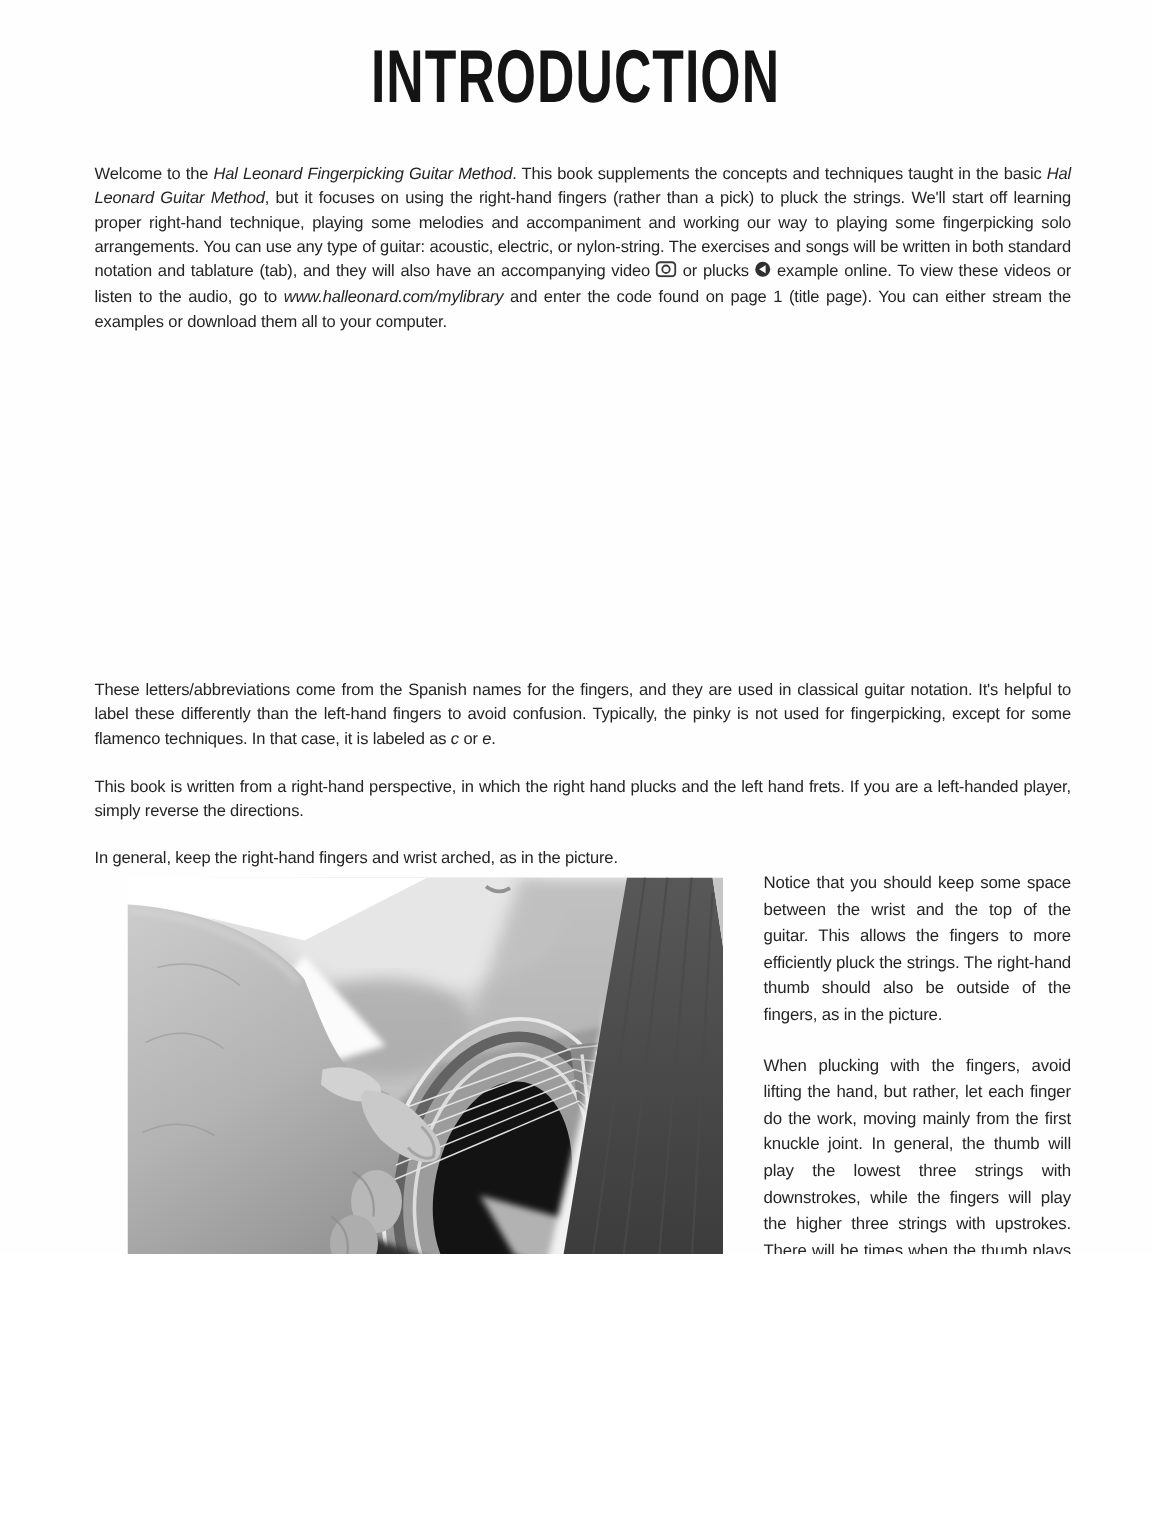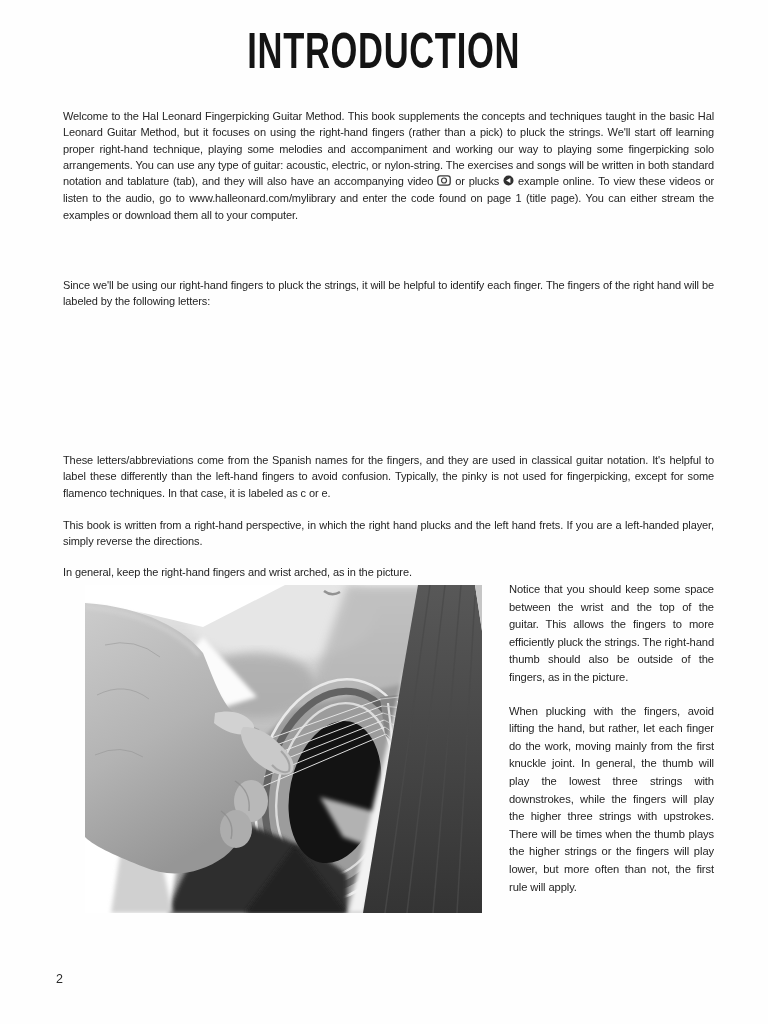--- a/index.html
+++ b/index.html
@@ -1,36 +1,36 @@
 <!DOCTYPE html>
 <html><head>
 <meta charset="utf-8">
 <style>
   html,body { margin:0; padding:0; background:#ffffff; }
   .page {
-    position:relative; width:768px; height:1024px; background:#fefefe;
+    position:relative; width:768px; height:836px; background:#fefefe;
     font-family:"Liberation Sans", sans-serif; color:#242424; overflow:hidden;
   }
   .title-wrap { position:absolute; top:26px; left:0; right:0; text-align:center; }
   .title-wrap .big {
     display:inline-block; font-weight:bold; font-size:50px; line-height:50px;
     letter-spacing:1px; color:#141414; transform:scaleX(0.69); transform-origin:center;
     white-space:nowrap;
   }
   .h2-wrap { position:absolute; left:63px; top:228px; }
   .h2-wrap .big {
     display:inline-block; font-weight:bold; font-size:30px; line-height:32px;
     letter-spacing:0.5px; color:#141414; transform:scaleX(0.68); transform-origin:left center;
     white-space:nowrap;
   }
   .bp {
     position:absolute; left:63px; width:651px;
     font-size:11px; line-height:16.3px; text-align:justify; letter-spacing:-0.1px;
   }
-  .it { }
+  .it { font-style:italic; }
   .fingers { position:absolute; left:63px; top:317px; font-size:11px; }
   .finger-row { margin-bottom:16px; line-height:16px; }
   .right-col { position:absolute; left:497px; top:581px; width:217px; }
   .rp { font-size:11.2px; line-height:17.6px; text-align:justify; letter-spacing:-0.1px; margin:0 0 16px 12px; }
   .photo { position:absolute; left:85px; top:585px; width:397px; height:328px; }
   .photo svg { display:block; }
   .pagenum { position:absolute; left:56px; top:972px; font-size:12.5px; color:#2a2a2a; }
   .inline-icon { display:inline-block; vertical-align:-1px; }
 </style>
 </head>
@@ -44,21 +44,20 @@
 
   <p class="bp" style="top:97px;"><span>Welcome to the </span><span class="it">Hal Leonard Fingerpicking Guitar Method</span><span>. This book supplements the concepts and techniques taught in the basic </span><span class="it">Hal Leonard Guitar Method</span><span>, but it focuses on using the right-hand fingers (rather than a pick) to pluck the strings. We'll start off learning proper right-hand technique, playing some melodies and accompaniment and working our way to playing some fingerpicking solo arrangements. You can use any type of guitar: acoustic, electric, or nylon-string. The exercises and songs will be written in both standard notation and tablature (tab), and they will also have an accompanying video </span><span class="inline-icon"><svg width="14" height="11" viewBox="0 0 14 11">
           <rect x="0.8" y="0.8" width="12.4" height="9.4" rx="2.4" fill="none" stroke="#3a3a3a" stroke-width="1.3"></rect>
           <circle cx="7" cy="5.5" r="2.5" fill="none" stroke="#3a3a3a" stroke-width="1.2"></circle>
         </svg></span><span> or plucks </span><span class="inline-icon"><svg width="11" height="11" viewBox="0 0 11 11">
           <circle cx="5.5" cy="5.5" r="5" fill="#303030"></circle>
           <polygon points="7.4,2.9 7.4,8.1 3.1,5.5" fill="#ffffff"></polygon>
         </svg></span><span> example online. To view these videos or listen to the audio, go to </span><span class="it">www.halleonard.com/mylibrary</span><span> and enter the code found on page 1 (title page). You can either stream the examples or download them all to your computer.</span></p>
 
 
-  <p class="bp" style="top:266px;">Since we'll be using our right-hand fingers to pluck the strings, it will be helpful to identify each finger. The fingers of the right hand will be labeled by the following letters:</p>
 
 
   <p class="bp" style="top:441px;"><span>These letters/abbreviations come from the Spanish names for the fingers, and they are used in classical guitar notation. It's helpful to label these differently than the left-hand fingers to avoid confusion. Typically, the pinky is not used for fingerpicking, except for some flamenco techniques. In that case, it is labeled as </span><span class="it">c</span><span> or </span><span class="it">e</span><span>.</span></p>
 
   <p class="bp" style="top:506px;">This book is written from a right-hand perspective, in which the right hand plucks and the left hand frets. If you are a left-handed player, simply reverse the directions.</p>
 
   <p class="bp" style="top:553px;">In general, keep the right-hand fingers and wrist arched, as in the picture.</p>
 
   <div class="photo">
     <svg width="397" height="328" viewBox="0 0 397 328">

